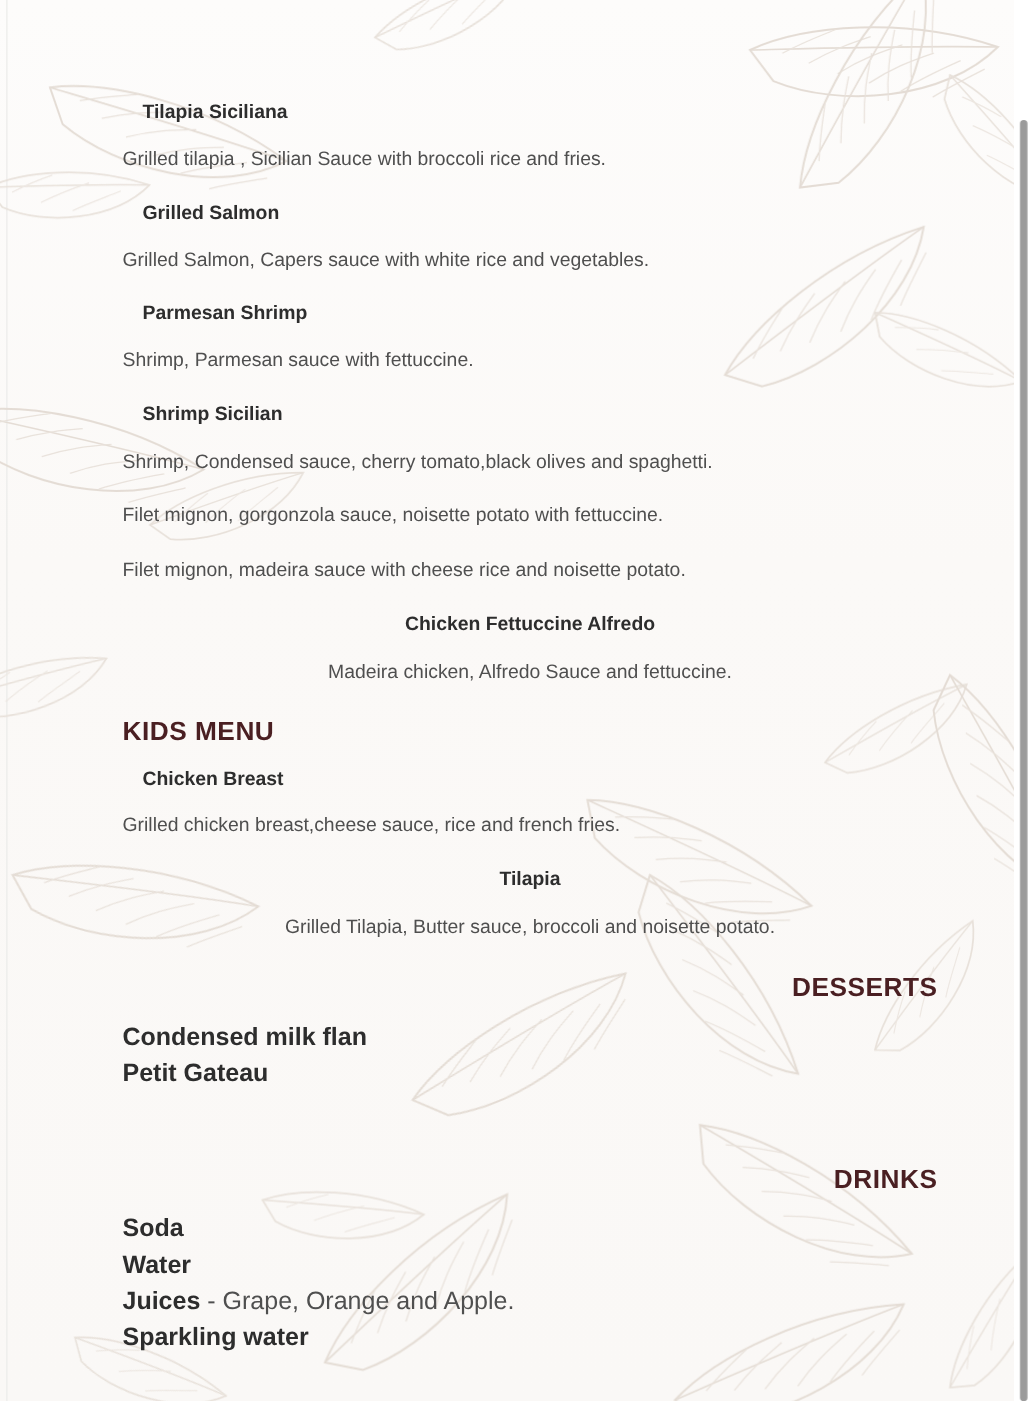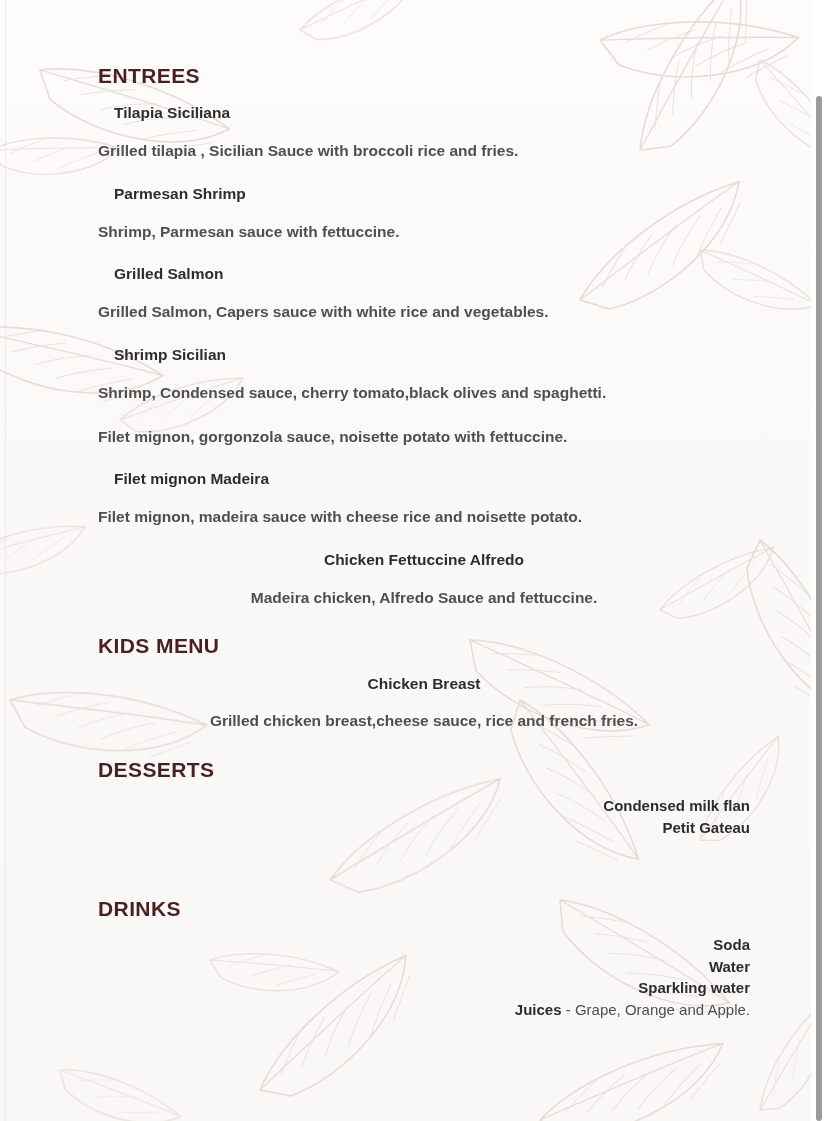--- a/index.html
+++ b/index.html
@@ -46,48 +46,47 @@
   }
 
   .section-heading {
     color: #4a1f22;
     font-size: 21px;
     font-weight: bold;
     letter-spacing: 0.4px;
     margin: 0 0 16px 0;
     line-height: 1.1;
   }
-  .section-heading.tight { margin-bottom: 14px; }
+  .section-heading.tight { margin-bottom: 14px; text-align: right; }
 
   .entry { margin: 0 0 22px 0; }
   .entry:last-child { margin-bottom: 0; text-align: center; }
 
   .entry-title {
     color: #2d2d2d;
     font-size: 15.5px;
     font-weight: bold;
     line-height: 1.35;
     margin: 16px;
   }
   .entry-desc {
     color: #4f4f4f;
     font-size: 15.5px;
-    font-weight: bold;
+    font-weight: normal;
     line-height: 1.4;
     margin: 2px 0 0 0;
   }
 
   
   .plain-line {
     color: #2d2d2d;
-    font-size: 15px;
+    font-size: 20px;
     font-weight: bold;
     line-height: 1.45;
     margin: 0;
-    text-align: right;
   }
   .plain-line .suffix {
     font-weight: normal;
     color: #4f4f4f;
   }
 
   .block { margin-bottom: 0; }
   .gap-md  { height: 26px; }
   .gap-lg  { height: 58px; }
 
@@ -168,60 +167,62 @@
         <use href="#leaf" x="820" y="1040" transform="rotate(-70 820 1040)"></use>
         <use href="#leaf-sm" x="60" y="1070" transform="rotate(30 60 1070)"></use>
         <use href="#leaf-sm" x="760" y="1110" transform="rotate(-50 760 1110)"></use>
       </g>
     </svg>
   </div>
 
   <div id="content">
 
     <section class="block">
-      <h2 class="section-heading">ENTREES</h2>
 
       <div class="entry">
         <p class="entry-title">Tilapia Siciliana</p>
         <p class="entry-desc">Grilled tilapia , Sicilian Sauce with broccoli rice and fries.</p>
       </div>
       <div class="entry">
+        <p class="entry-title">Grilled Salmon</p>
+        <p class="entry-desc">Grilled Salmon, Capers sauce with white rice and vegetables.</p>
+      </div>
+      <div class="entry">
         <p class="entry-title">Parmesan Shrimp</p>
         <p class="entry-desc">Shrimp, Parmesan sauce with fettuccine.</p>
       </div>
       <div class="entry">
-        <p class="entry-title">Grilled Salmon</p>
-        <p class="entry-desc">Grilled Salmon, Capers sauce with white rice and vegetables.</p>
-      </div>
-      <div class="entry">
         <p class="entry-title">Shrimp Sicilian</p>
         <p class="entry-desc">Shrimp, Condensed sauce, cherry tomato,black olives and spaghetti.</p>
       </div>
       <div class="entry">
         <p class="entry-desc">Filet mignon, gorgonzola sauce, noisette potato with fettuccine.</p>
       </div>
       <div class="entry">
-        <p class="entry-title">Filet mignon Madeira</p>
         <p class="entry-desc">Filet mignon, madeira sauce with cheese rice and noisette potato.</p>
       </div>
       <div class="entry">
         <p class="entry-title">Chicken Fettuccine Alfredo</p>
         <p class="entry-desc">Madeira chicken, Alfredo Sauce and fettuccine.</p>
       </div>
     </section>
 
     <div class="gap-md"></div>
 
     <section class="block">
       <h2 class="section-heading">KIDS MENU</h2>
 
       <div class="entry">
         <p class="entry-title">Chicken Breast</p>
         <p class="entry-desc">Grilled chicken breast,cheese sauce, rice and french fries.</p>
       </div>
+      <div class="entry">
+        <p class="entry-title">Tilapia</p>
+        <p class="entry-desc">Grilled Tilapia, Butter sauce, broccoli and noisette potato.</p>
+      </div>
     </section>
 
     <div class="gap-md"></div>
 
     <section class="block">
       <h2 class="section-heading tight">DESSERTS</h2>
 
       <p class="plain-line">
         <span>Condensed milk flan</span><span class="suffix"></span>
       </p>
@@ -235,24 +236,24 @@
     <section class="block">
       <h2 class="section-heading tight">DRINKS</h2>
 
       <p class="plain-line">
         <span>Soda</span><span class="suffix"></span>
       </p>
       <p class="plain-line">
         <span>Water</span><span class="suffix"></span>
       </p>
       <p class="plain-line">
+        <span>Juices</span><span class="suffix"> - Grape, Orange and Apple.</span>
+      </p>
+      <p class="plain-line">
         <span>Sparkling water</span><span class="suffix"></span>
-      </p>
-      <p class="plain-line">
-        <span>Juices</span><span class="suffix"> - Grape, Orange and Apple.</span>
       </p>
     </section>
 
   </div>
 
   <div id="scrollbar-track">
     <div id="scrollbar-thumb"></div>
   </div>
 
 </div>

